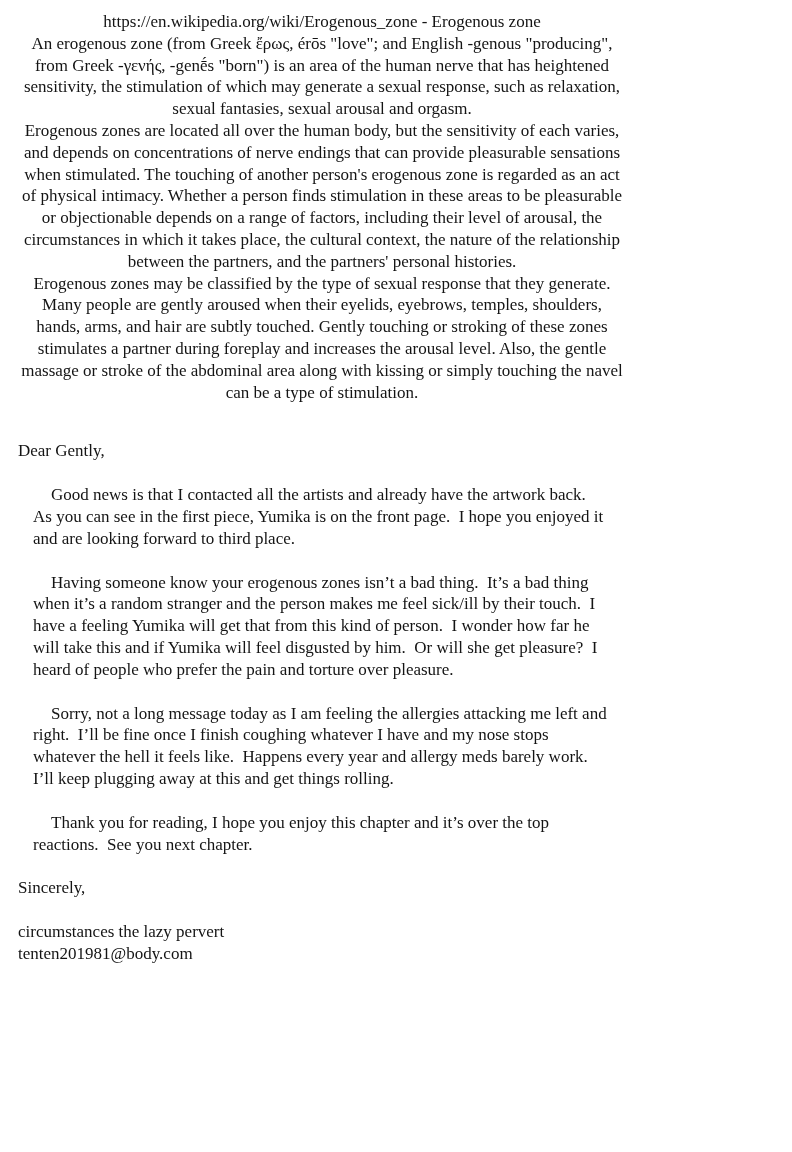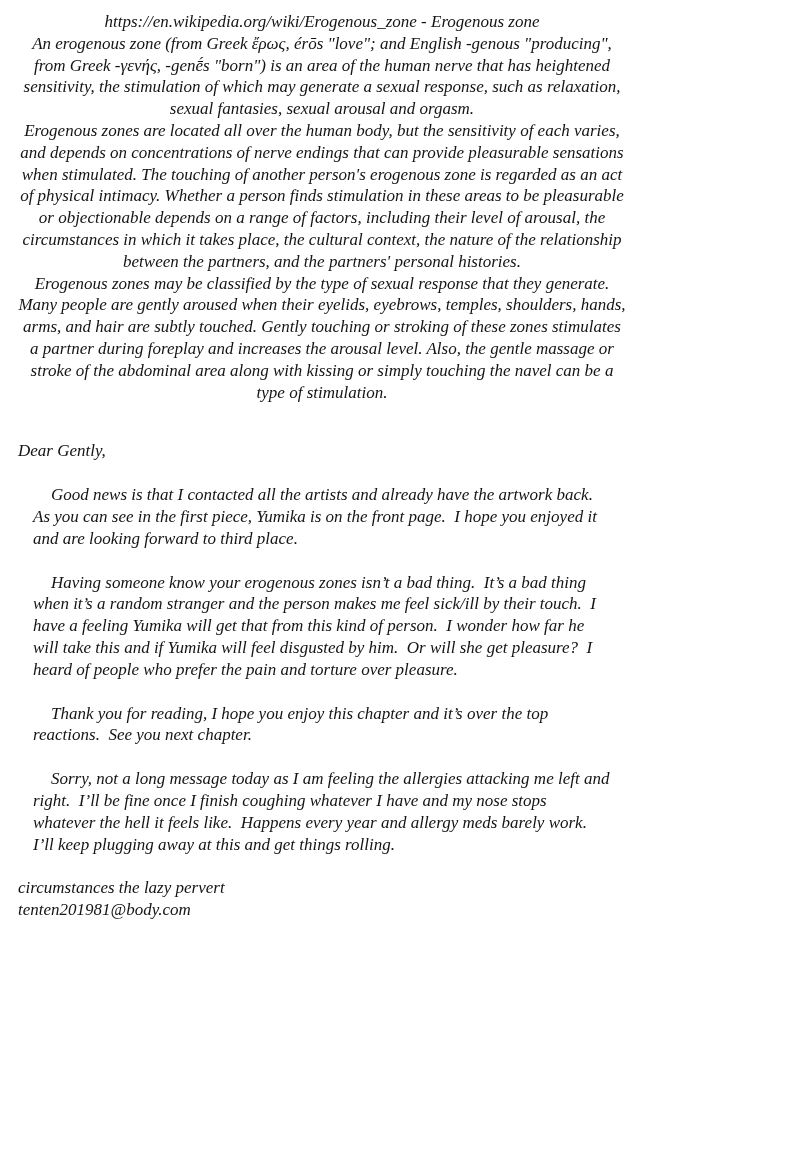--- a/index.html
+++ b/index.html
@@ -13,21 +13,20 @@
     overflow: hidden;
     font-family: "Liberation Serif", "DejaVu Serif", serif;
     color: #141414;
   }
   .page {
     box-sizing: border-box;
     width: 644px;
     height: 1152px;
     padding: 11px 18px 0 18px;
     background: #ffffff;
-    font-style: italic;
   }
   .wiki-block {
     text-align: center;
     font-size: 17px;
     line-height: 21.8px;
   }
   .wiki-block p {
     margin: 0;
   }
   .letter-block {
@@ -70,24 +69,25 @@
     <p>Erogenous zones may be classified by the type of sexual response that they generate. Many people are gently aroused when their eyelids, eyebrows, temples, shoulders, hands, arms, and hair are subtly touched. Gently touching or stroking of these zones stimulates a partner during foreplay and increases the arousal level. Also, the gentle massage or stroke of the abdominal area along with kissing or simply touching the navel can be a type of stimulation.</p>
   </div>
 
   <div class="letter-block">
     <p class="letter-salutation">Dear Gently,</p>
 
     <p class="letter-para">Good news is that I contacted all the artists and already have the artwork back.  As you can see in the first piece, Yumika is on the front page.  I hope you enjoyed it and are looking forward to third place.</p>
 
     <p class="letter-para">Having someone know your erogenous zones isn’t a bad thing.  It’s a bad thing when it’s a random stranger and the person makes me feel sick/ill by their touch.  I have a feeling Yumika will get that from this kind of person.  I wonder how far he will take this and if Yumika will feel disgusted by him.  Or will she get pleasure?  I heard of people who prefer the pain and torture over pleasure.</p>
 
+    <p class="letter-para">Sorry, not a long message today as I am feeling the allergies attacking me left and right.  I’ll be fine once I finish coughing whatever I have and my nose stops whatever the hell it feels like.  Happens every year and allergy meds barely work.  I’ll keep plugging away at this and get things rolling.</p>
+
     <p class="letter-para">Thank you for reading, I hope you enjoy this chapter and it’s over the top reactions.  See you next chapter.</p>
 
-    <p class="letter-para">Sorry, not a long message today as I am feeling the allergies attacking me left and right.  I’ll be fine once I finish coughing whatever I have and my nose stops whatever the hell it feels like.  Happens every year and allergy meds barely work.  I’ll keep plugging away at this and get things rolling.</p>
-
+    <p class="letter-closing">Sincerely,</p>
 
     <div class="signature">
       <p>circumstances the lazy pervert</p>
       <p>tenten201981@body.com</p>
     </div>
   </div>
 
 </div>
 
 </body></html>

